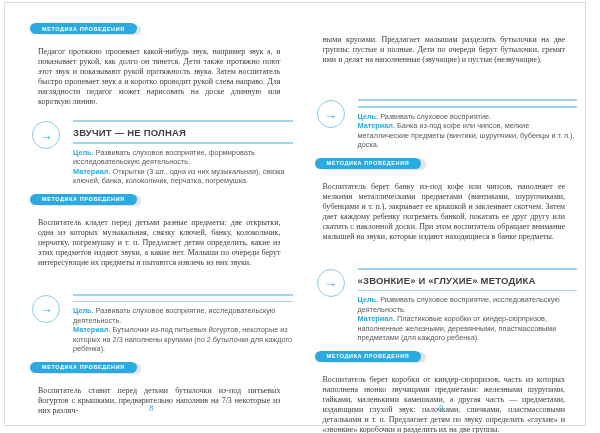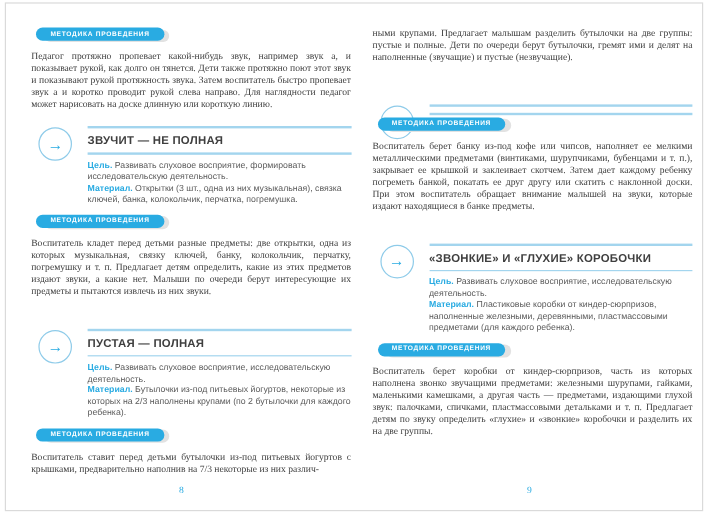--- a/index.html
+++ b/index.html
@@ -52,21 +52,21 @@
     white-space:nowrap;
   }
 
   .goal-block {
     margin:4px 0 8px 47px;
     font-family:"Liberation Sans", sans-serif;
     font-size:7.3px; line-height:9.5px; color:#5a5a5a; text-align:left;
   }
   .label { color:#29abe2; font-weight:bold; }
 
-  .method-para { margin:0; }
+  .method-para { margin:12px; }
 
   .page-number {
     position:absolute; bottom:12px; left:0; right:0; text-align:center;
     color:#29abe2; font-size:8px;
   }
 </style>
 </head>
 <body>
 
 <div class="frame">
@@ -101,21 +101,20 @@
       <div class="badge">МЕТОДИКА ПРОВЕДЕНИЯ</div>
     </div>
 
     <p class="body-text method-para">Воспитатель кладет перед детьми разные предметы: две открытки, одна из которых музыкальная, связку ключей, банку, колокольчик, перчатку, погремушку и т. п. Предлагает детям определить, какие из этих предметов издают звуки, а какие нет. Малыши по очереди берут интересующие их предметы и пытаются извлечь из них звуки.</p>
 
     <div class="section-header mt-lg">
       <div class="icon-circle">
           <span>→</span>
         </div>
       <div class="rule-top"></div>
-      <div class="section-title">ПУСТАЯ — ПОЛНАЯ</div>
       <div class="rule-bottom"></div>
     </div>
 
     <div class="goal-block">
       <span class="label">Цель.</span>
       <span>Развивать слуховое восприятие, исследовательскую деятельность.</span><br>
       <span class="label">Материал.</span>
       <span>Бутылочки из-под питьевых йогуртов, некоторые из которых на 2/3 наполнены крупами (по 2 бутылочки для каждого ребенка).</span>
     </div>
 
@@ -134,34 +133,40 @@
     <p class="body-text method-para">ными крупами. Предлагает малышам разделить бутылочки на две группы: пустые и полные. Дети по очереди берут бутылочки, гремят ими и делят на наполненные (звучащие) и пустые (незвучащие).</p>
 
     <div class="section-header mt-xl">
       <div class="icon-circle">
           <span>→</span>
         </div>
       <div class="rule-top"></div>
       <div class="rule-bottom"></div>
     </div>
 
+    <div class="goal-block">
+      <span class="label">Цель.</span>
+      <span>Развивать слуховое восприятие.</span><br>
+      <span class="label">Материал.</span>
+      <span>Банка из-под кофе или чипсов, мелкие металлические предметы (винтики, шурупчики, бубенцы и т. п.), доска.</span>
+    </div>
 
     <div class="badge-row">
       <div class="badge-shadow"></div>
       <div class="badge">МЕТОДИКА ПРОВЕДЕНИЯ</div>
     </div>
 
     <p class="body-text method-para">Воспитатель берет банку из-под кофе или чипсов, наполняет ее мелкими металлическими предметами (винтиками, шурупчиками, бубенцами и т. п.), закрывает ее крышкой и заклеивает скотчем. Затем дает каждому ребенку погреметь банкой, покатать ее друг другу или скатить с наклонной доски. При этом воспитатель обращает внимание малышей на звуки, которые издают находящиеся в банке предметы.</p>
 
     <div class="section-header mt-lg">
       <div class="icon-circle">
           <span>→</span>
         </div>
       <div class="rule-top"></div>
-      <div class="section-title">«ЗВОНКИЕ» И «ГЛУХИЕ» КОРОБОЧКИ</div>
+      <div class="section-title">«ЗВОНКИЕ» И «ГЛУХИЕ» МЕТОДИКА</div>
       <div class="rule-bottom"></div>
     </div>
 
     <div class="goal-block">
       <span class="label">Цель.</span>
       <span>Развивать слуховое восприятие, исследовательскую деятельность.</span><br>
       <span class="label">Материал.</span>
       <span>Пластиковые коробки от киндер-сюрпризов, наполненные железными, деревянными, пластмассовыми предметами (для каждого ребенка).</span>
     </div>
 

